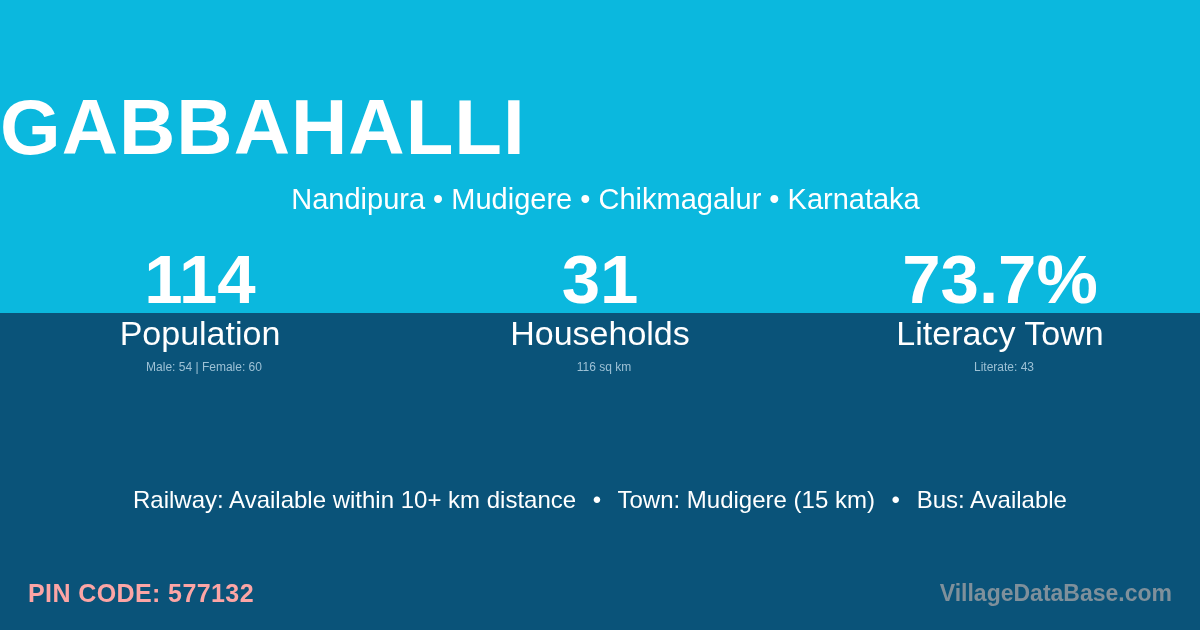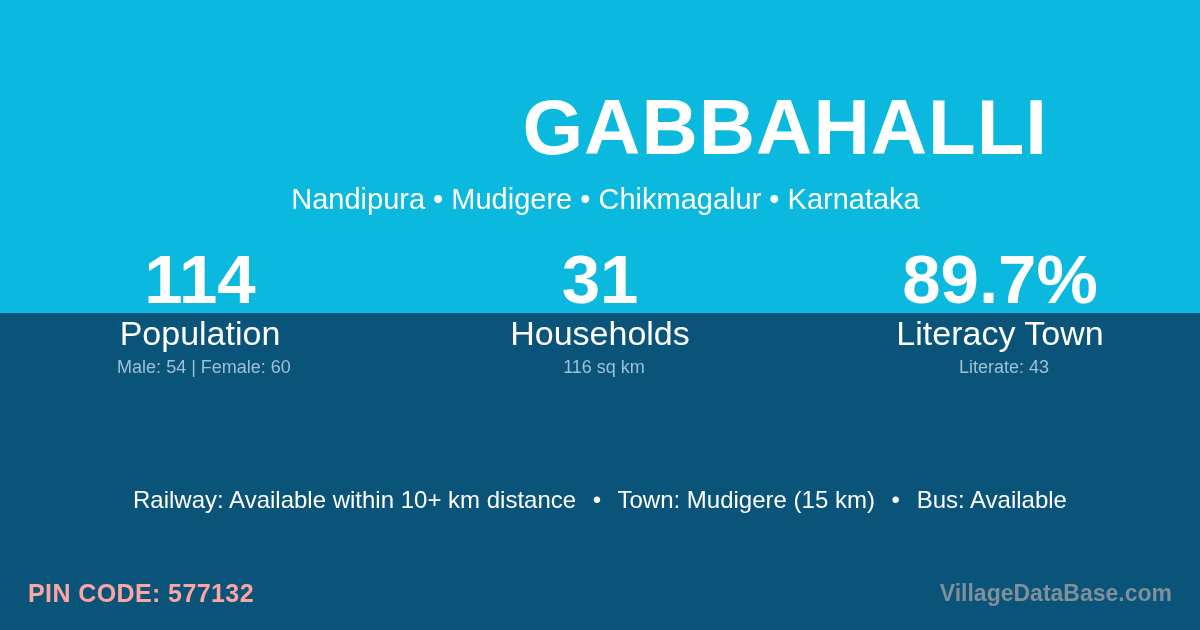--- a/index.html
+++ b/index.html
@@ -32,28 +32,27 @@
     width: 1200px;
     height: 313px;
     background: #0bb8de;
   }
 
   .village-title {
     position: absolute;
     top: 84px;
     left: 0;
     width: 1028px;
-    text-align: right;
+    text-align: left;
     font-size: 78px;
     line-height: 86px;
     font-weight: 700;
     letter-spacing: 1px;
     color: #ffffff;
     white-space: nowrap;
-    margin-left: 20px;
   }
 
   .village-subtitle {
     position: absolute;
     top: 181px;
     left: 0;
     width: 1200px;
     text-align: center;
     font-size: 29px;
     line-height: 36px;
@@ -90,21 +89,21 @@
     margin-top: 5px;
     font-size: 34px;
     line-height: 31px;
     font-weight: 400;
     color: #ffffff;
     white-space: nowrap;
   }
 
   .stat-sub {
     margin-top: 7px;
-    font-size: 18px;
+    font-size: 12px;
     line-height: 22px;
     font-weight: 400;
     color: #9dc1d5;
     white-space: nowrap;
     margin-left: 8px;
   }
 
   
   .amenities {
     position: absolute;
@@ -173,21 +172,21 @@
       <div class="stat-sub">Male: 54 | Female: 60</div>
     </div>
 
     <div class="stat">
       <div class="stat-value">31</div>
       <div class="stat-label">Households</div>
       <div class="stat-sub">116 sq km</div>
     </div>
 
     <div class="stat">
-      <div class="stat-value">89.7%</div>
+      <div class="stat-value">73.7%</div>
       <div class="stat-label">Literacy Town</div>
       <div class="stat-sub">Literate: 43</div>
     </div>
 
   </div>
 
   <div class="amenities">
     <span>Railway: Available within 10+ km distance</span>
     <span class="sep">•</span>
     <span>Town: Mudigere (15 km)</span>

